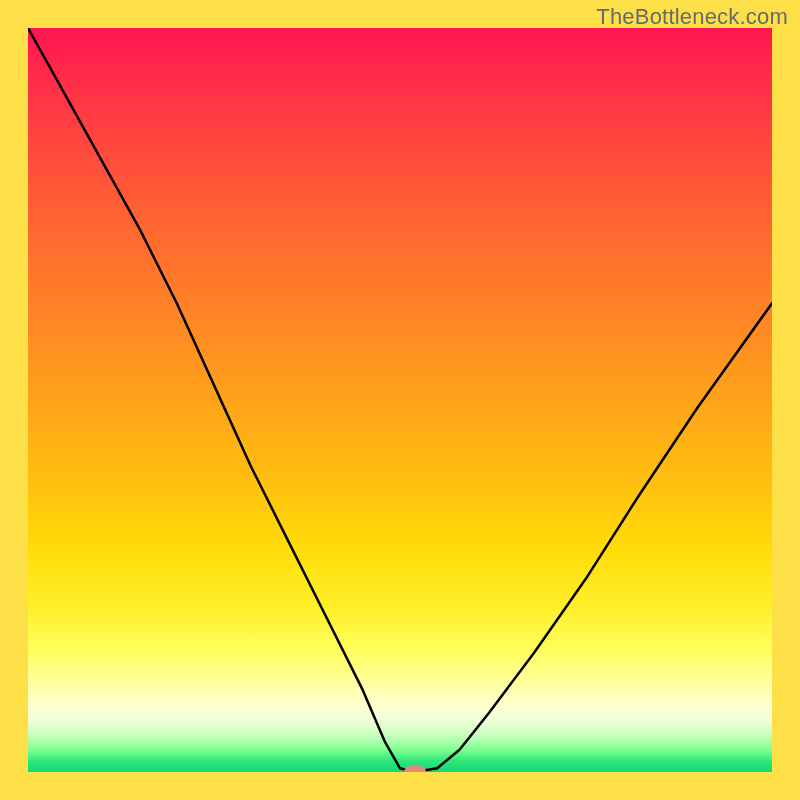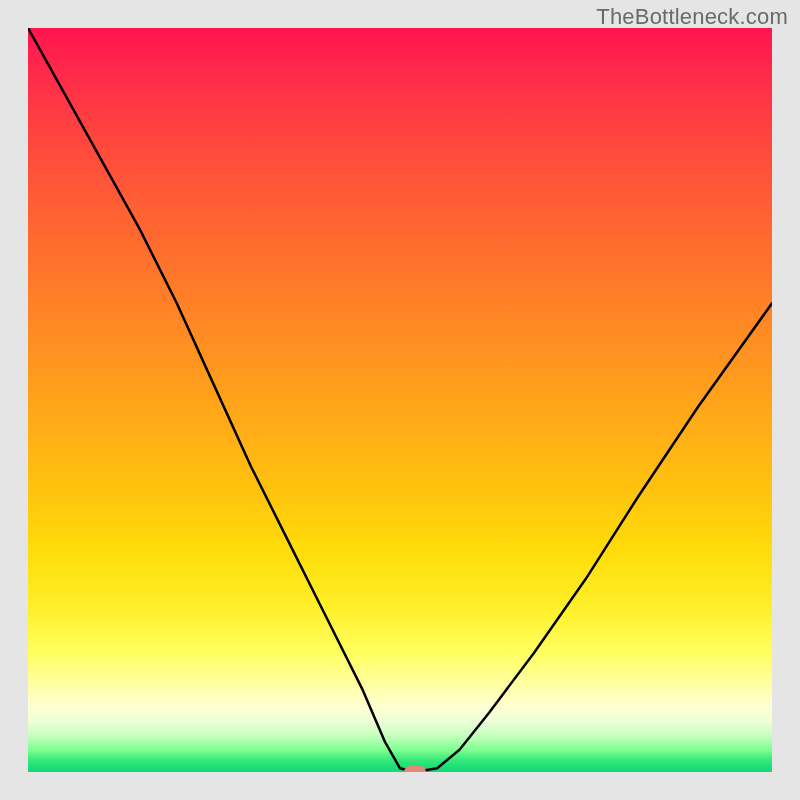--- a/index.html
+++ b/index.html
@@ -8,21 +8,21 @@
     width: 800px;
     height: 800px;
     background: #000;
     overflow: hidden;
     font-family: Arial, Helvetica, sans-serif;
   }
   .stage {
     position: relative;
     width: 800px;
     height: 800px;
-    background: #e5e5e5;
+    background: #fde047;
   }
   .watermark {
     position: absolute;
     top: 4px;
     right: 12px;
     color: #6a6a6a;
     font-size: 22px;
     letter-spacing: 0.2px;
     z-index: 5;
   }

